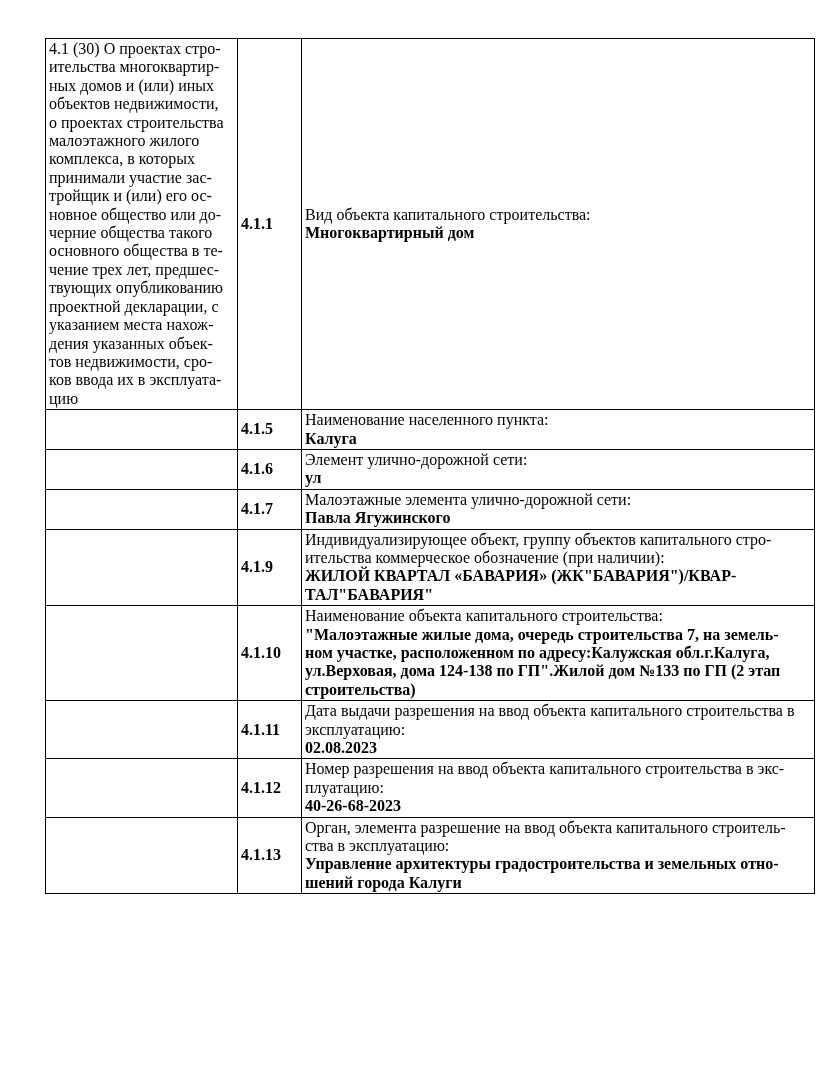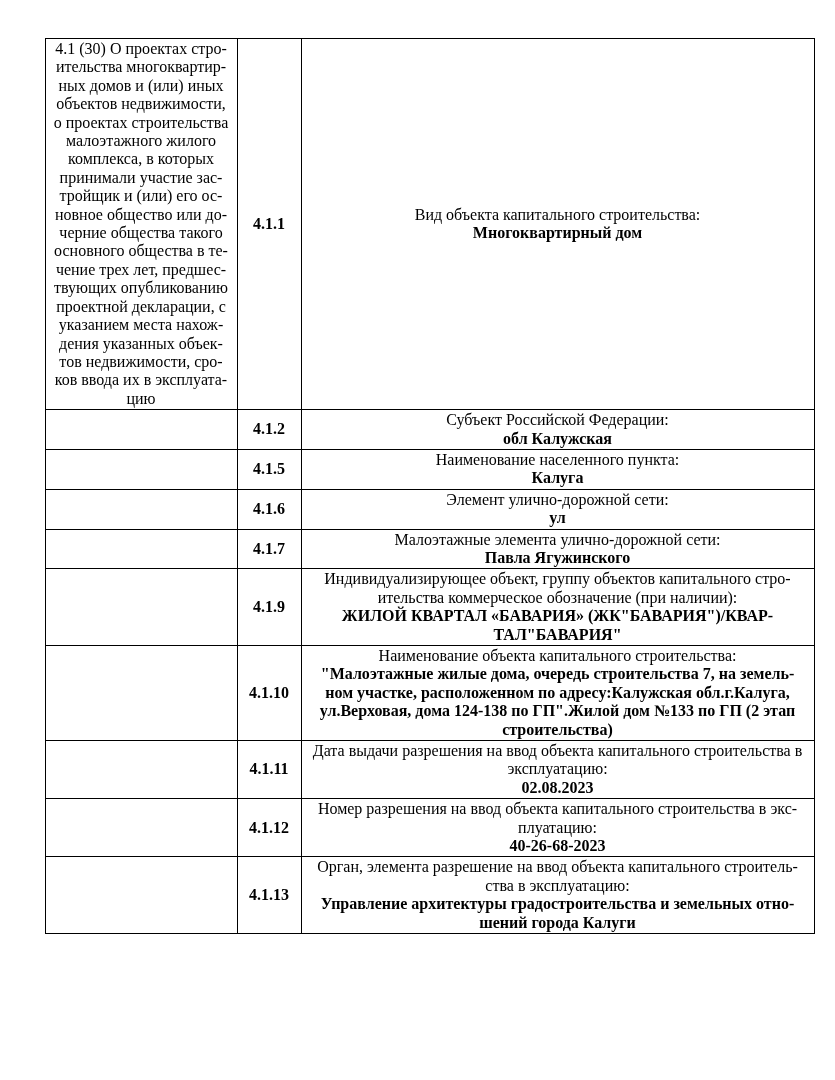--- a/index.html
+++ b/index.html
@@ -20,21 +20,20 @@
   }
   table.decl td{
     border:1.5px solid #000;
     font-size:16px;
     line-height:18.4px;
     vertical-align:middle;
     padding:1px 4px 1px 3px;
     white-space:pre-line;
     overflow:hidden;
     word-wrap:break-word;
-    text-align:center;
   }
   td.c1{width:184px;}
   td.c2{width:56px;font-weight:bold;}
   td.c3{width:505px;}
   td.note{
     vertical-align:top;
     padding-top:2px;
   }
   .val{font-weight:bold;}
 </style>
@@ -61,26 +60,20 @@
 твующих опубликованию
 проектной декларации, с
 указанием места нахож-
 дения указанных объек-
 тов недвижимости, сро-
 ков ввода их в эксплуата-
 цию</td>
           <td class="c2">4.1.1</td>
           <td class="c3"><span>Вид объекта капитального строительства:</span><b class="val">
 Многоквартирный дом</b></td>
-        </tr>
-      <tr>
-          <td class="c1"></td>
-          <td class="c2">4.1.2</td>
-          <td class="c3"><span>Субъект Российской Федерации:</span><b class="val">
-обл Калужская</b></td>
         </tr>
       <tr>
           <td class="c1"></td>
           <td class="c2">4.1.5</td>
           <td class="c3"><span>Наименование населенного пункта:</span><b class="val">
 Калуга</b></td>
         </tr>
       <tr>
           <td class="c1"></td>
           <td class="c2">4.1.6</td>

